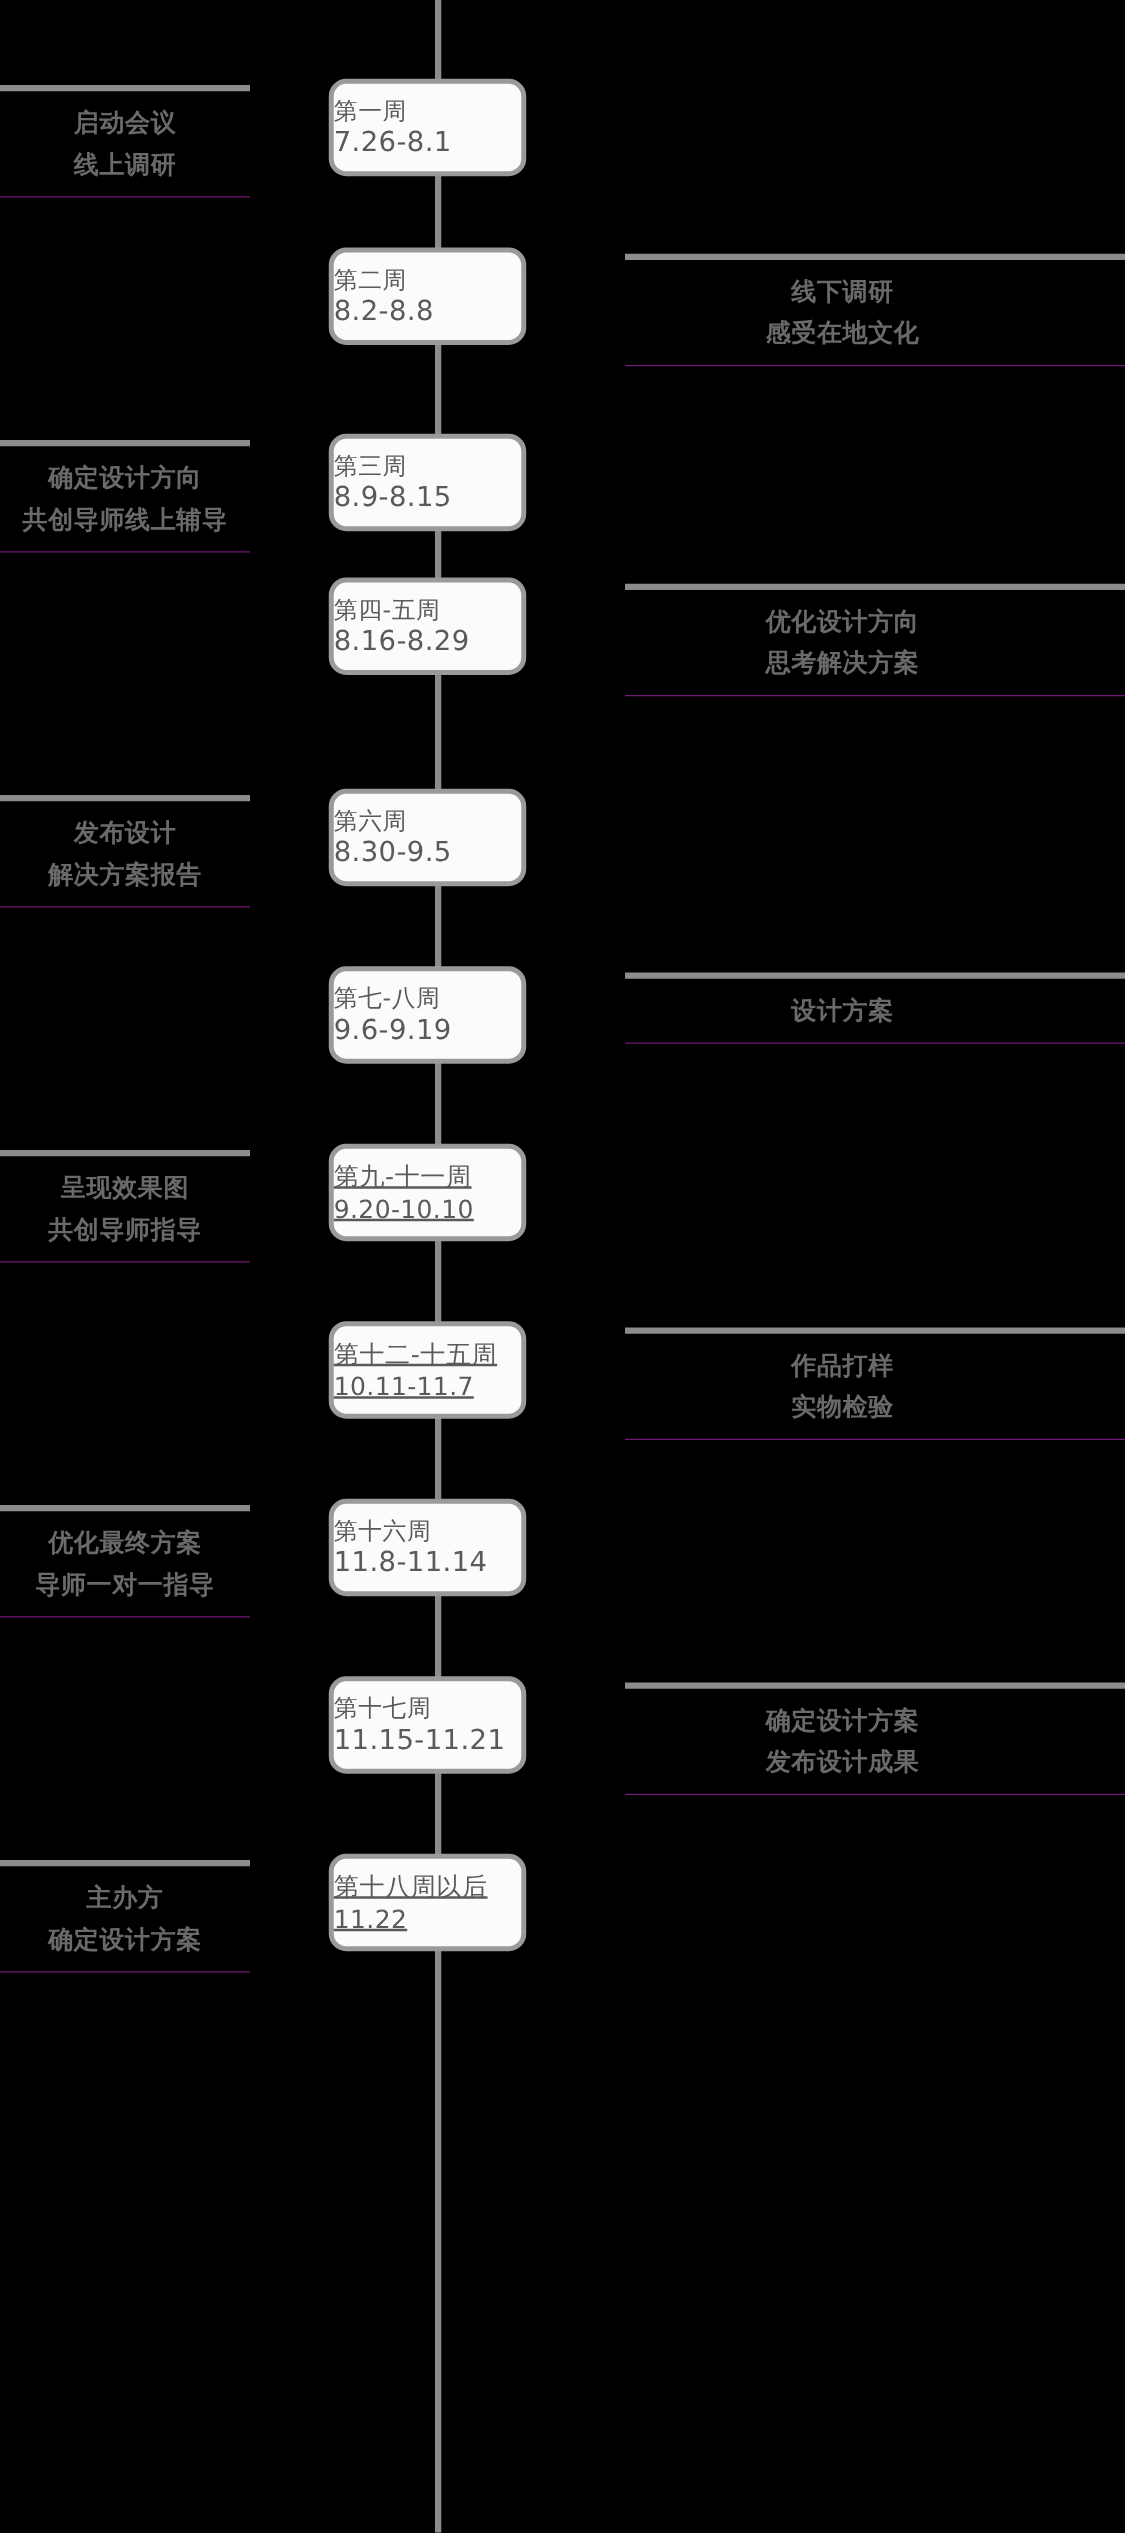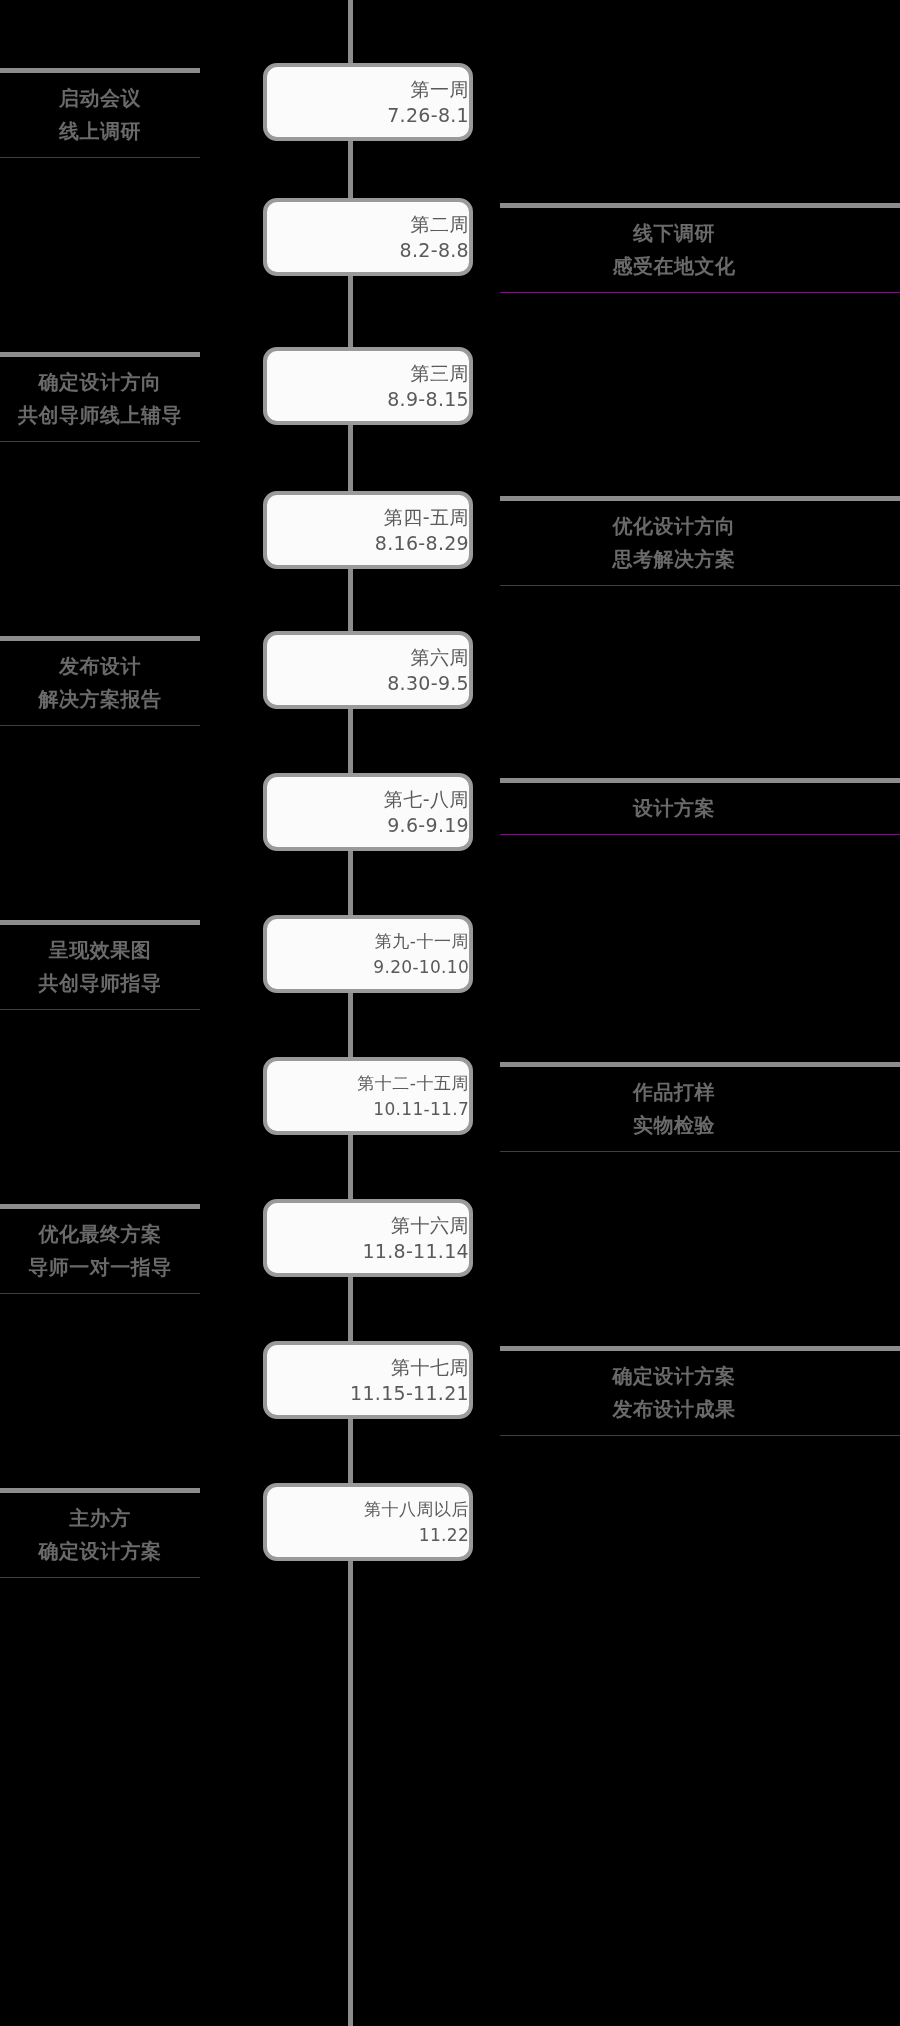--- a/index.html
+++ b/index.html
@@ -32,48 +32,49 @@
     left: 0;
     width: 900px;
     height: 142px;
   }
 
   
   .node-box {
     position: absolute;
     left: 263px;
     top: 0;
-    width: 210px;
+    width: 158px;
     height: 78px;
     box-sizing: border-box;
     background: #fbfbfb;
     border: 4px solid #9a9a9a;
     border-radius: 14px;
     display: flex;
     flex-direction: column;
-    align-items: flex-end;
+    align-items: flex-start;
     justify-content: center;
     z-index: 2;
   }
   .node-week {
     color: #5a5a5a;
     font-size: 19px;
     line-height: 26px;
     letter-spacing: 0.5px;
     white-space: nowrap;
   }
   .node-dates {
     color: #5a5a5a;
-    font-size: 19px;
+    font-size: 22px;
     line-height: 26px;
     letter-spacing: 0.3px;
     white-space: nowrap;
   }
   .node-week.small, .node-dates.small {
-    font-size: 17px;
+    font-size: 20px;
+    text-decoration: underline;
   }
 
   
   .side-label {
     position: absolute;
     top: 0;
     width: 200px;
     box-sizing: border-box;
     padding: 9px 0 9px 0;
     border-top: 5px solid #8c8c8c;
@@ -123,21 +124,21 @@
     <div class="timeline-row" style="top: 347px;">
       <div class="node-box">
         <div class="node-week">第三周</div>
         <div class="node-dates">8.9-8.15</div>
       </div>
       <div class="side-label left" style="top: 5px;">
         <div class="lbl-line">确定设计方向</div>
         <div class="lbl-line">共创导师线上辅导</div>
       </div>
     </div>
-    <div class="timeline-row" style="top: 491px;">
+    <div class="timeline-row" style="top: 462px;">
       <div class="node-box">
         <div class="node-week">第四-五周</div>
         <div class="node-dates">8.16-8.29</div>
       </div>
       <div class="side-label right" style="top: 5px;">
         <div class="lbl-line">优化设计方向</div>
         <div class="lbl-line">思考解决方案</div>
       </div>
     </div>
     <div class="timeline-row" style="top: 631px;">

